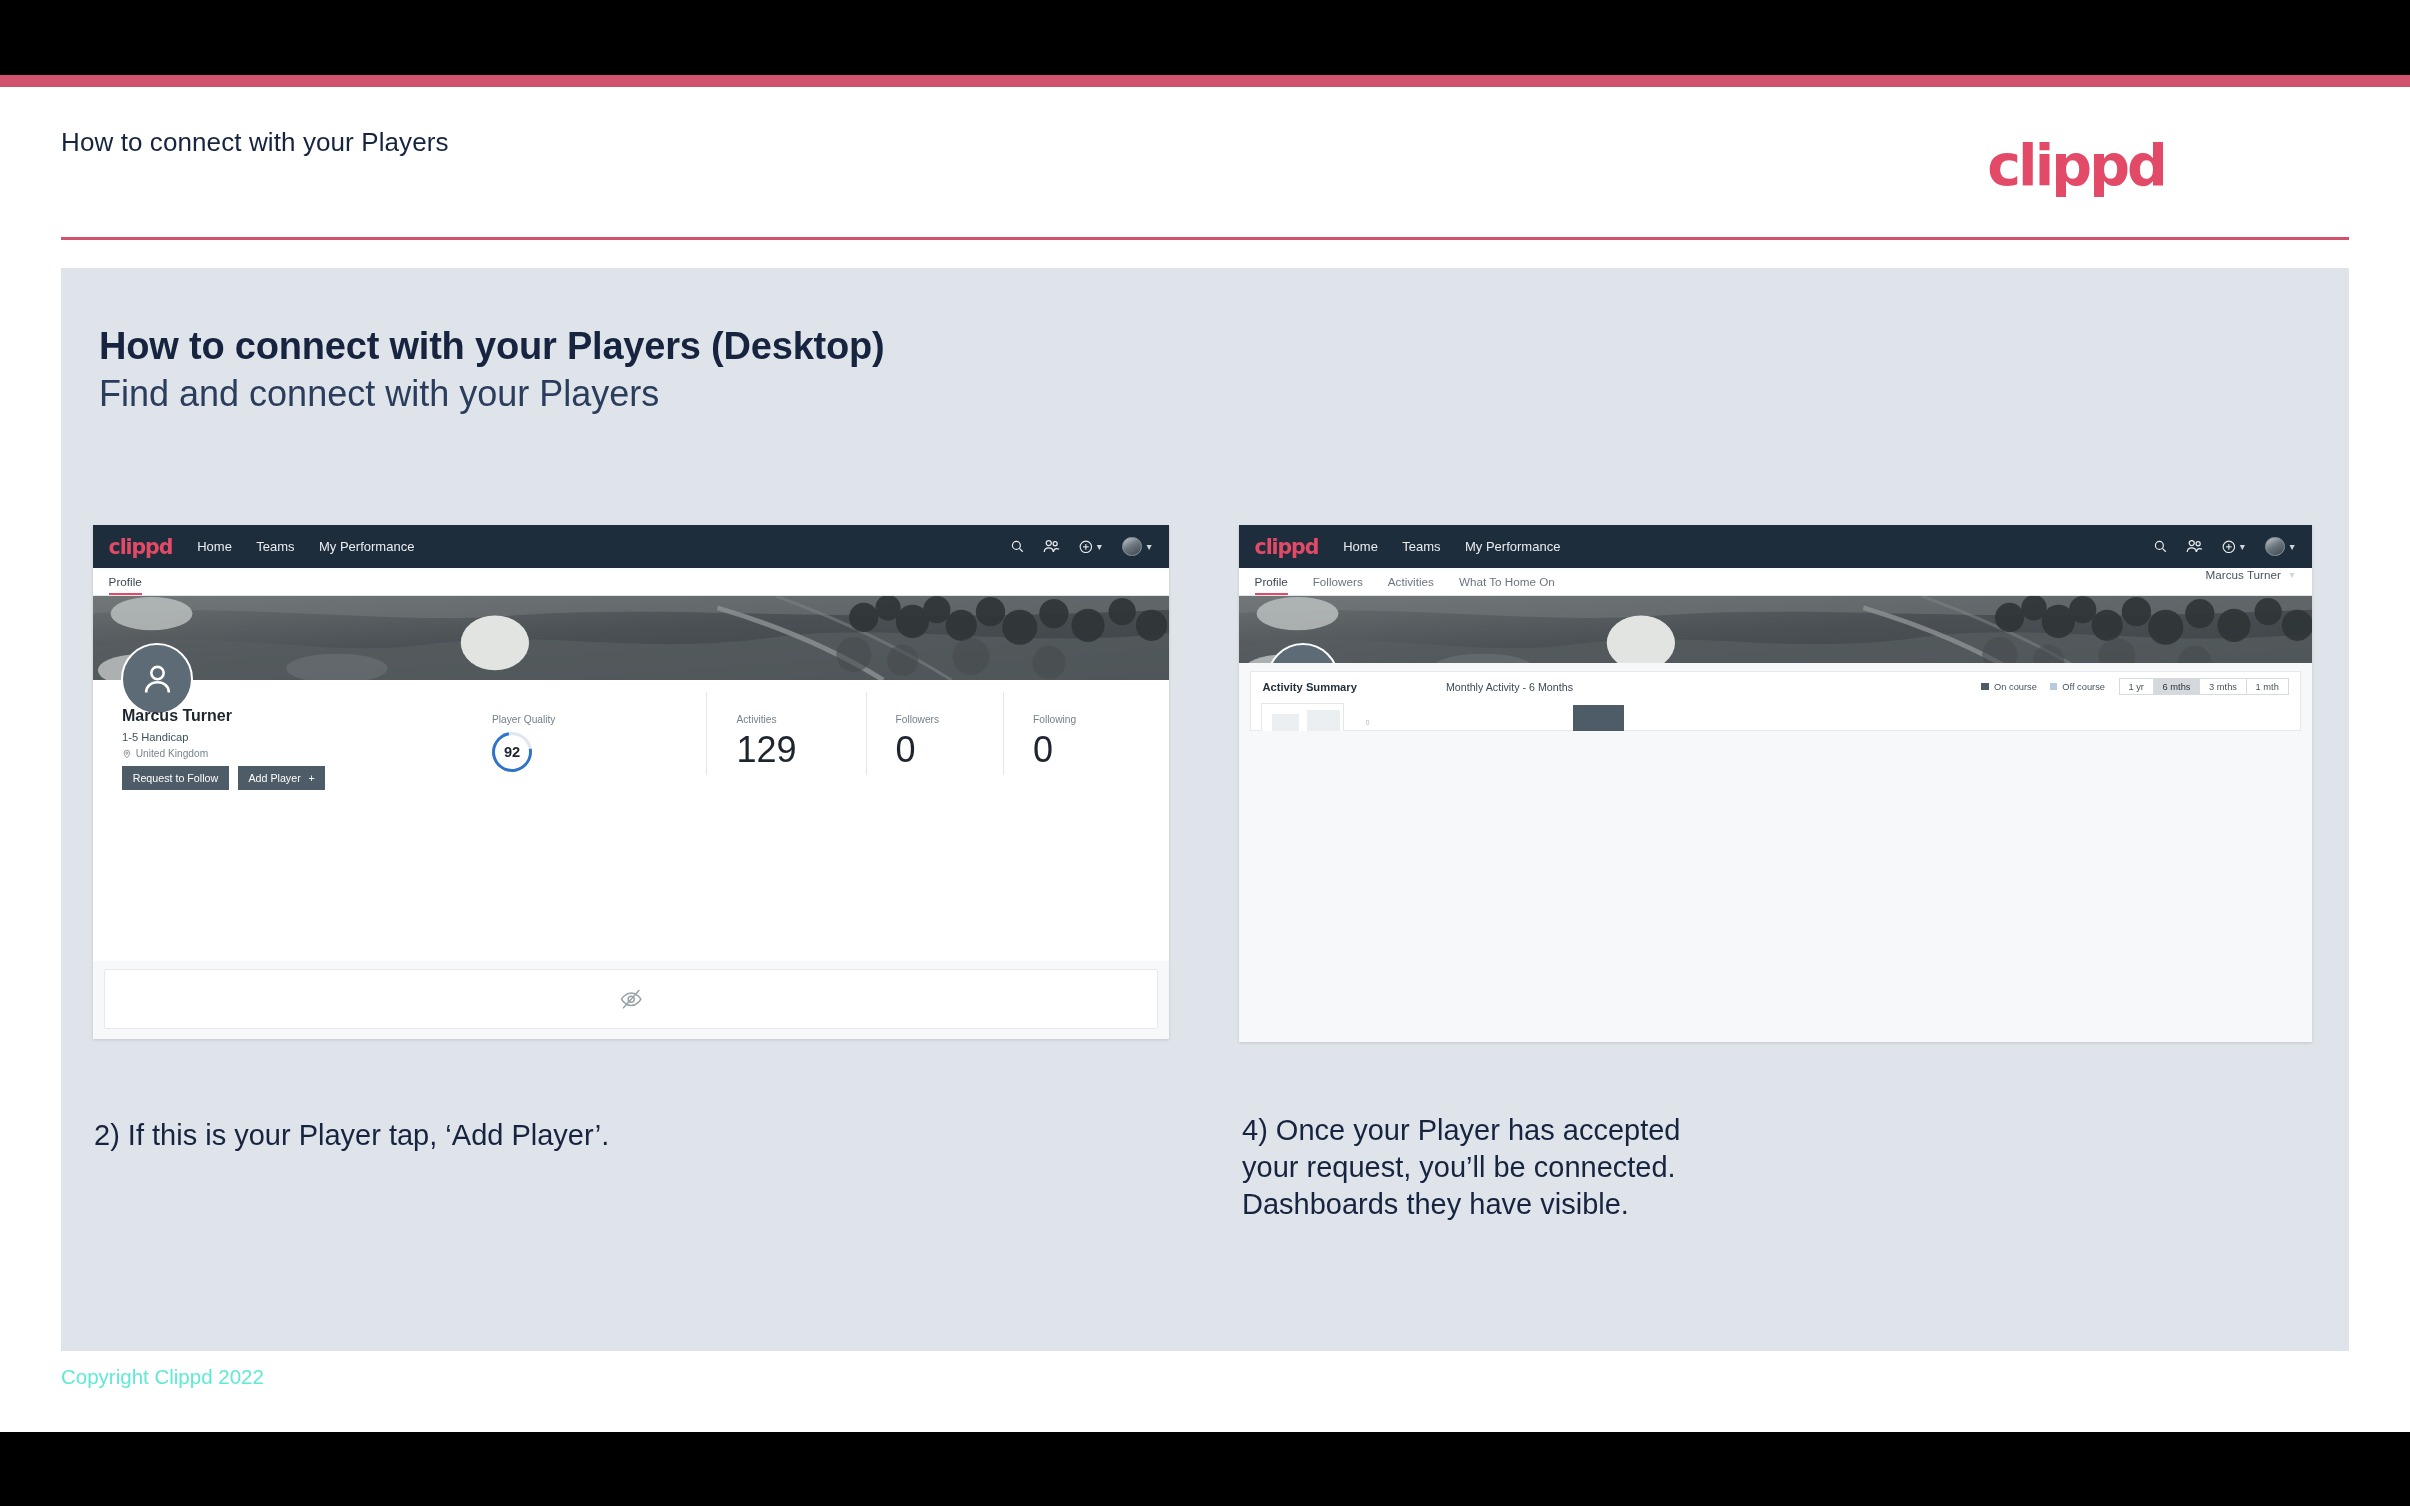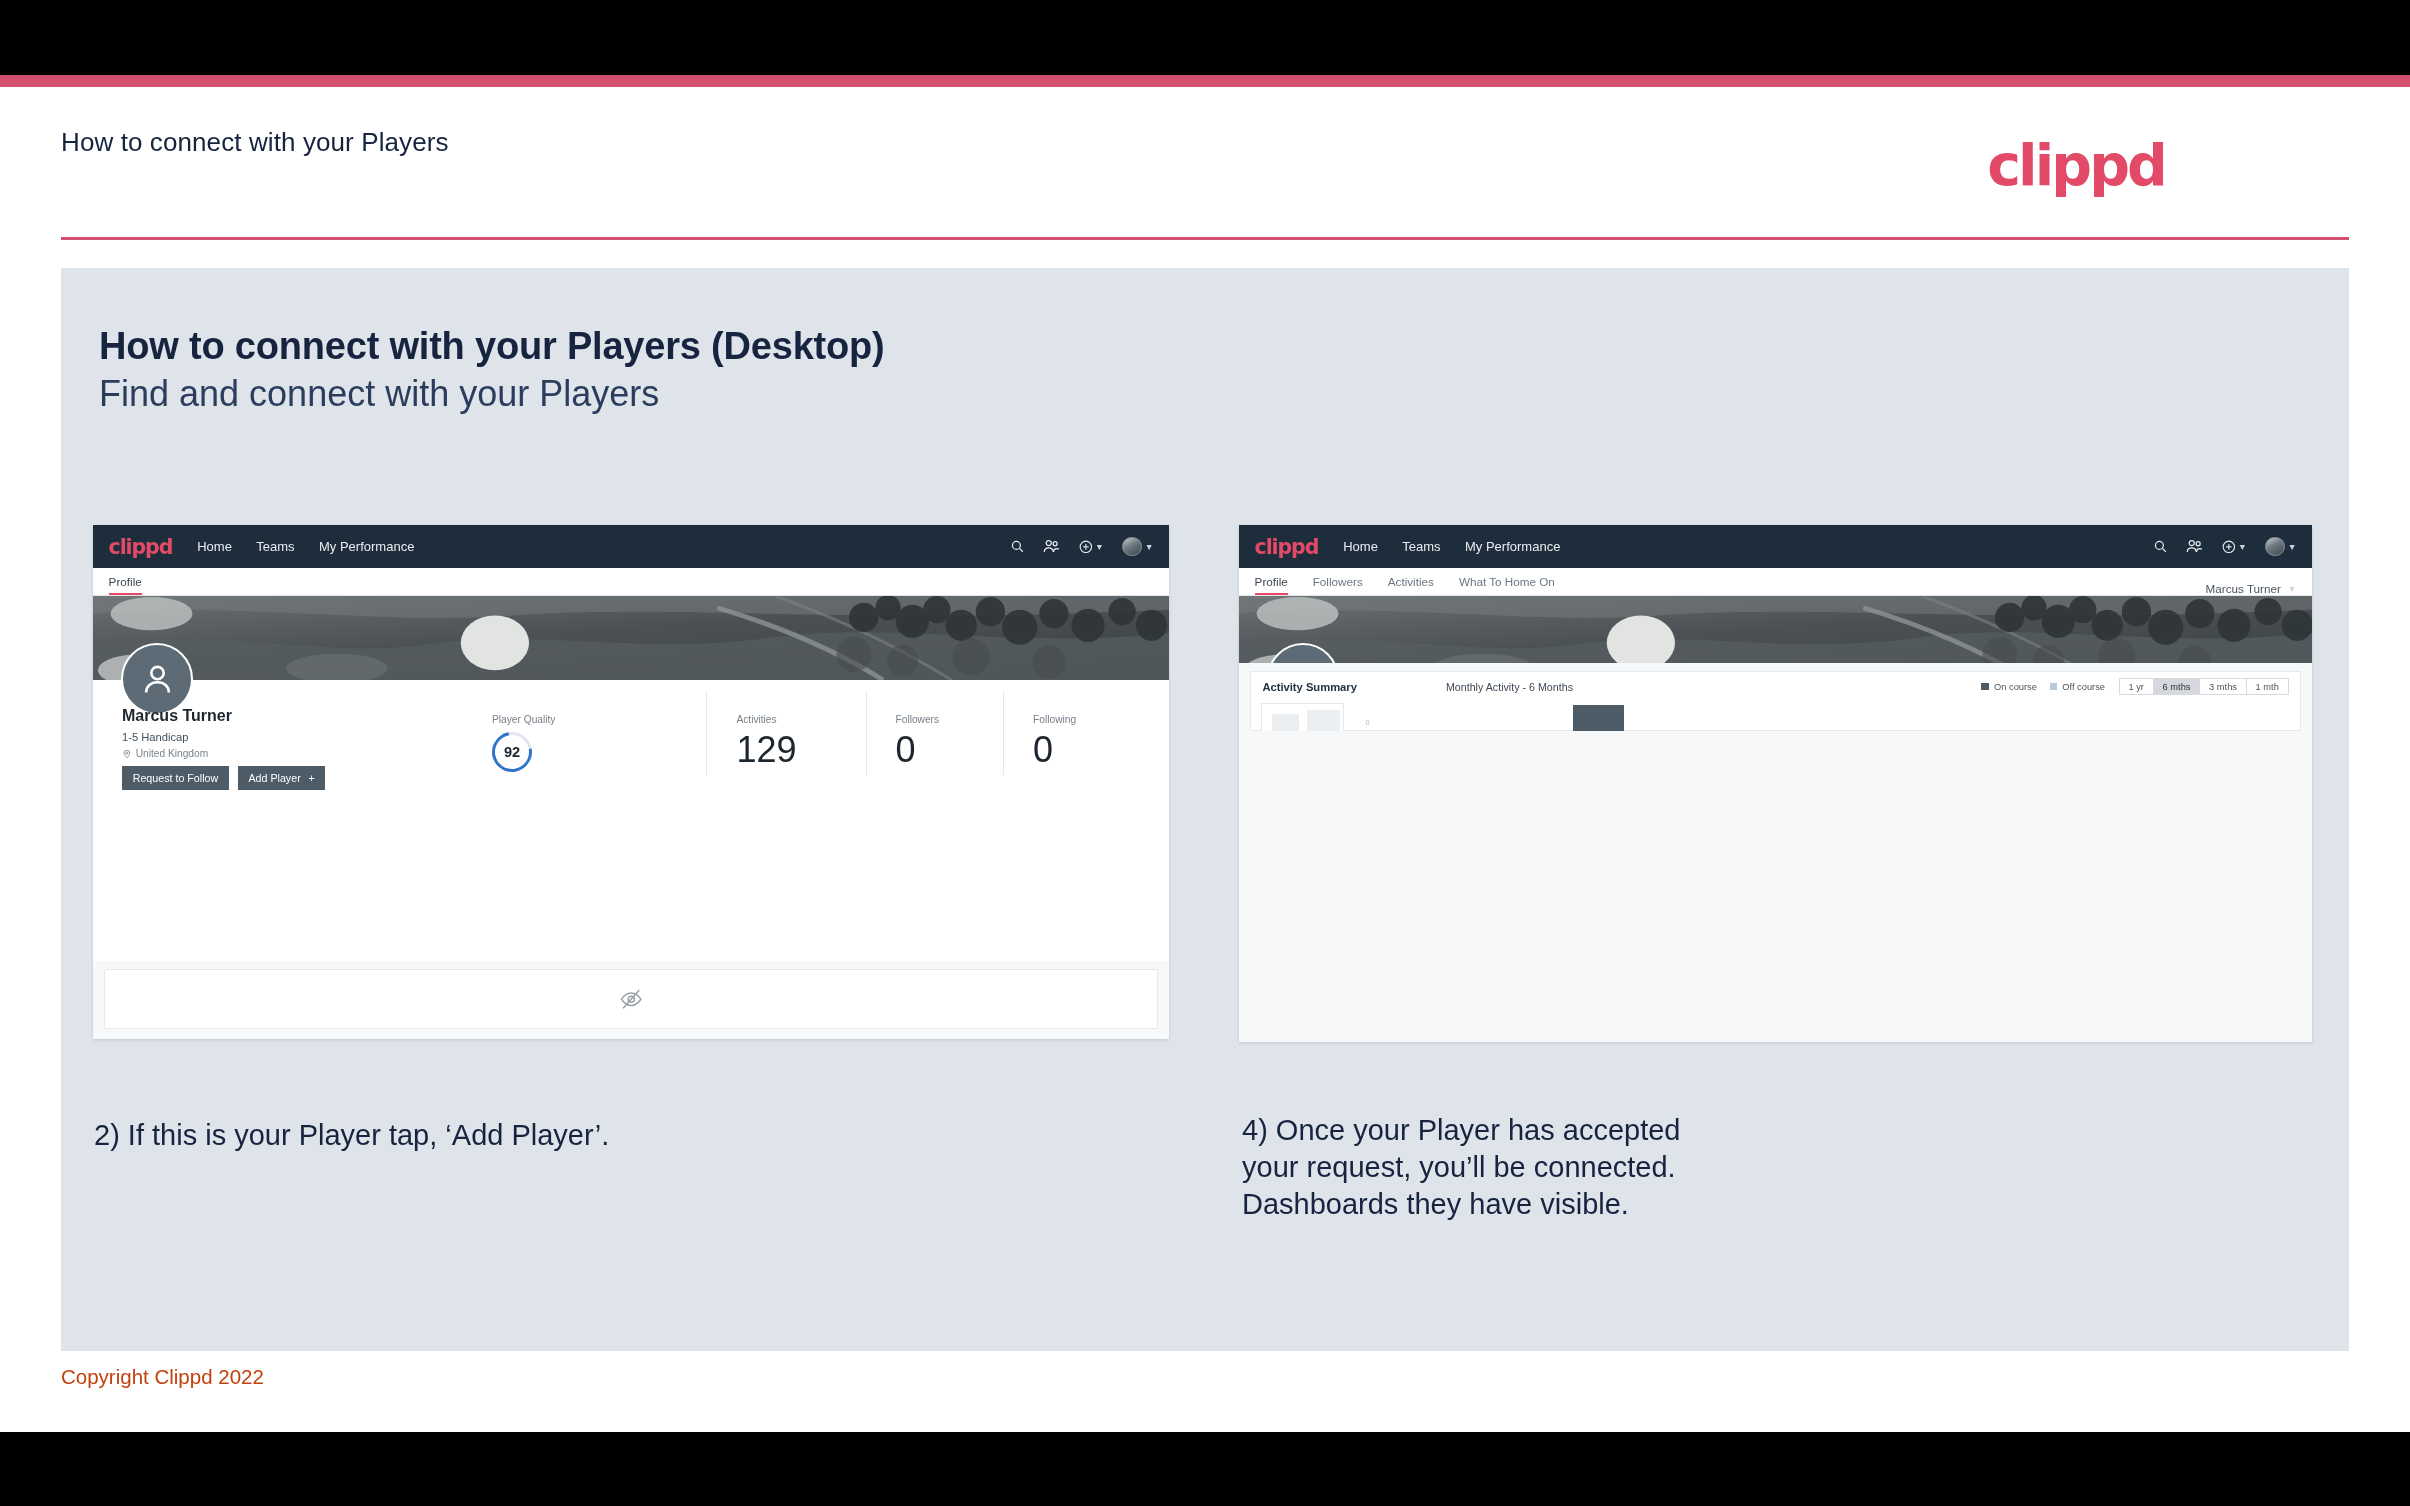--- a/index.html
+++ b/index.html
@@ -75,21 +75,21 @@
   .chev { margin-left:2.9px; font-size:8.8px; color:#cdd5de; }
   .nb-avatar {
     width:19.5px; height:19.5px; border-radius:50%;
     background:linear-gradient(150deg,#c8cdd2 0%,#6d7880 45%,#3d464d 100%);
     border:1px solid #8a949c;
   }
 
   
   .tabbar {
     position:relative; width:100%; height:28px; background:#fff;
-    border-bottom:1px solid #e2e5e9; display:flex; align-items:flex-end; padding:0 15.6px;
+    border-bottom:1px solid #e2e5e9; display:flex; align-items:flex-start; padding:0 15.6px;
   }
   .tab {
     font-size:11.7px; color:#6b7683; margin-right:25px; height:100%;
     display:flex; align-items:center; position:relative; white-space:nowrap;
   }
   .tab.active { color:#3d4852; }
   .tab.active::after {
     content:""; position:absolute; left:0; right:0; bottom:0; height:2.4px; background:#e34a68;
   }
   .tabbar .tb-spacer { flex:1; }
@@ -174,21 +174,21 @@
 
   
   .caption {
     position:absolute; font-size:29px; line-height:1.28; color:#16243f;
   }
   .caption.c1 { left:94px; top:1117px; }
   .caption.c2 { left:1242px; top:1112px; }
 
   
   .copyright {
-    position:absolute; left:61px; top:1365px; font-size:20.5px; color:#c2410c;
+    position:absolute; left:61px; top:1365px; font-size:20.5px; color:#5eead4;
   }
 </style>
 </head>
 <body>
 
 <div class="slide">
 
   <div class="letterbox-top"></div>
   <div class="accent-stripe"></div>
 

